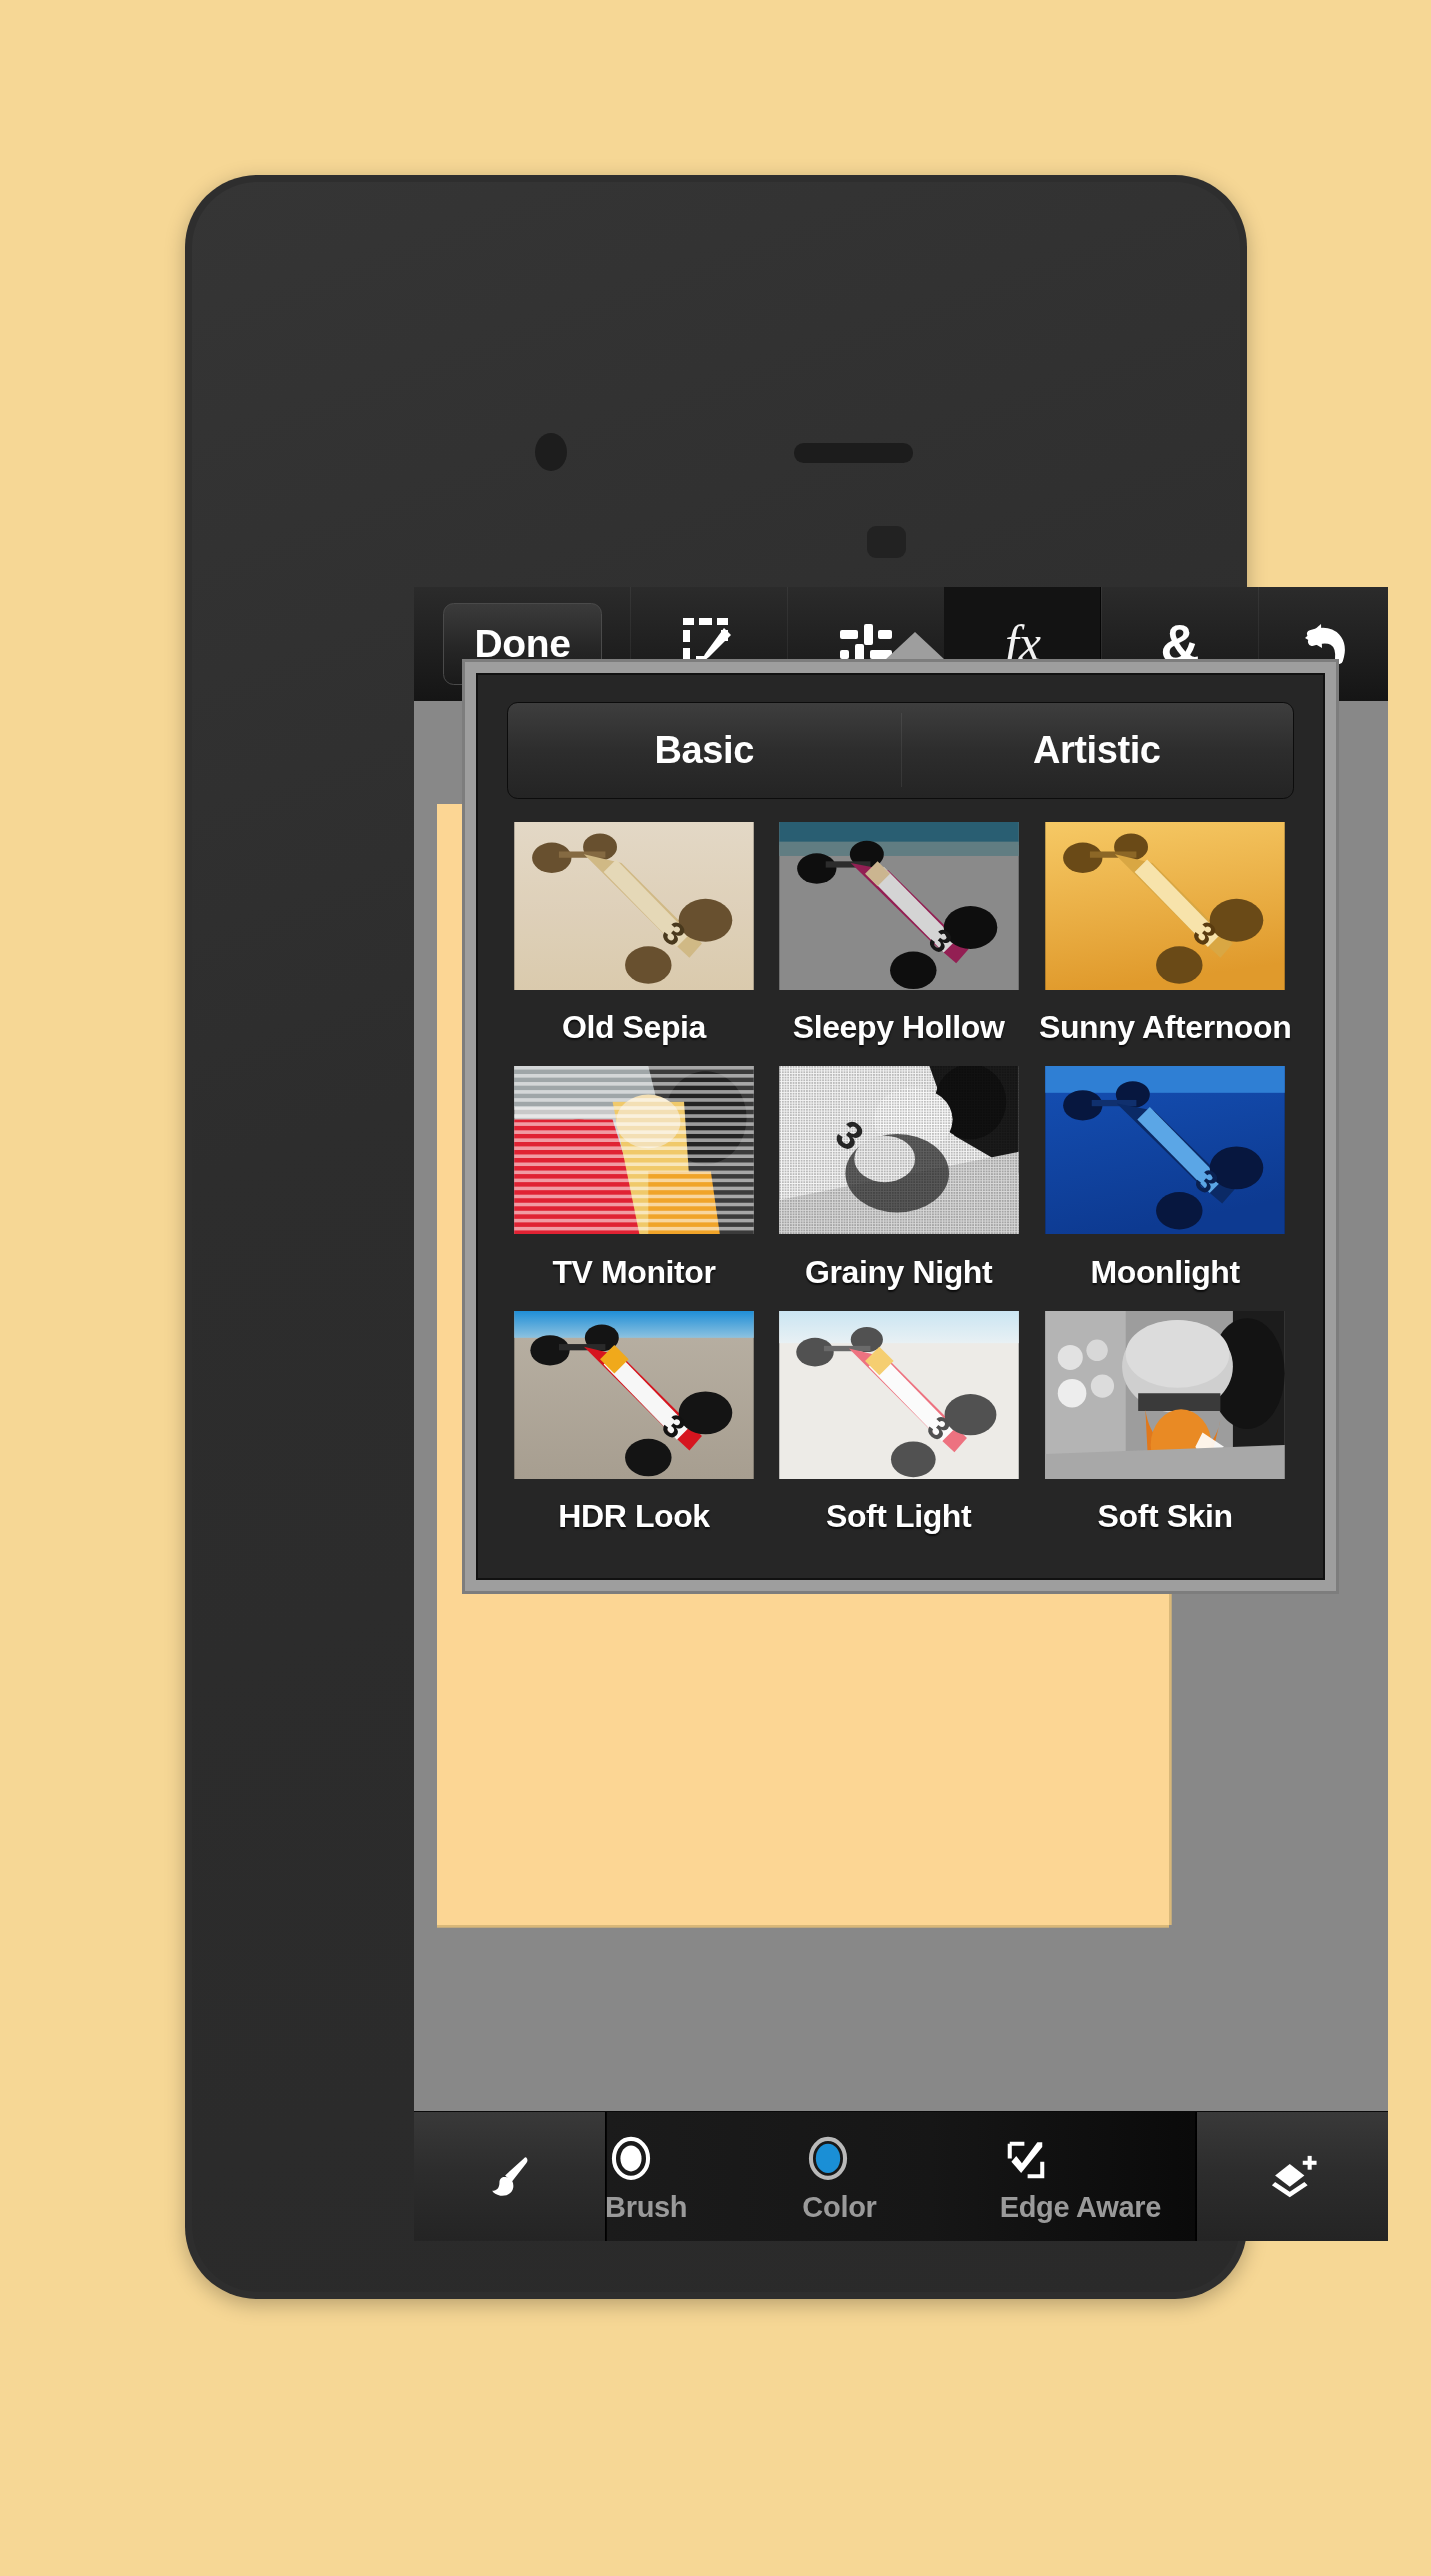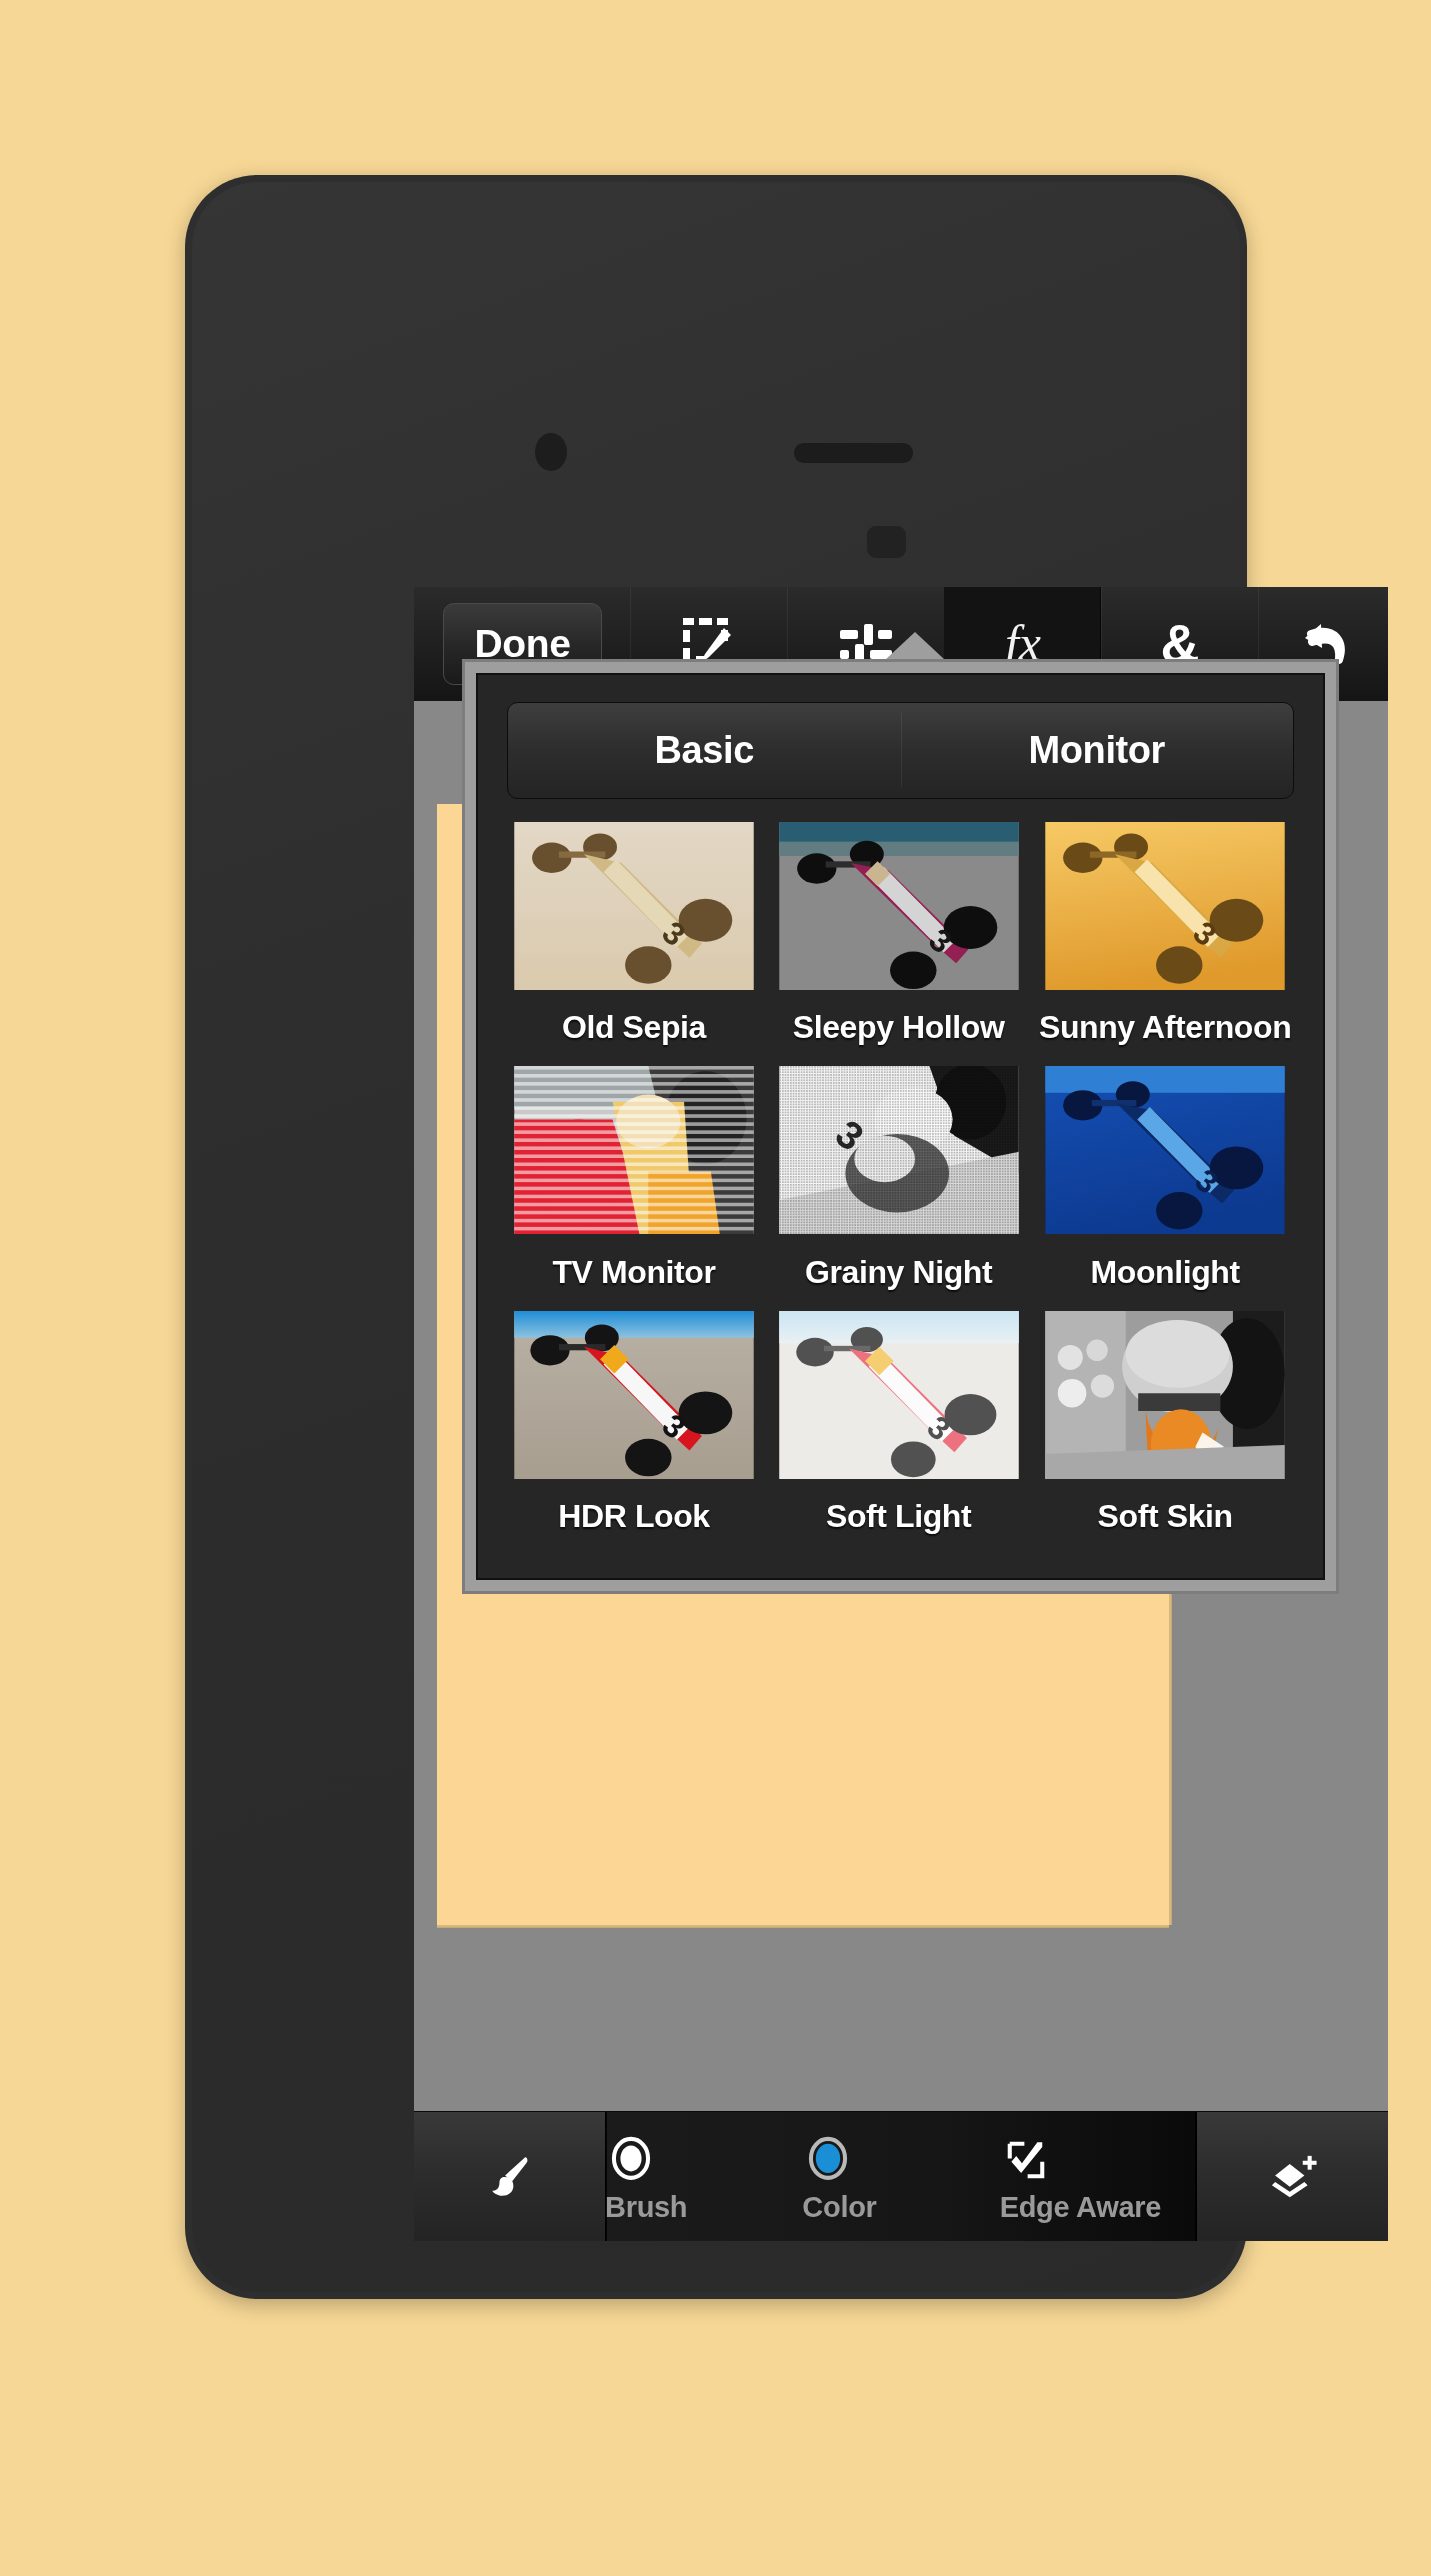--- a/index.html
+++ b/index.html
@@ -359,21 +359,21 @@
       </div>
     </div>
 
     <div class="fx-popup">
       <div class="fx-pointer"></div>
       <div class="fx-frame">
         <div class="fx-inner">
 
           <div class="tabbar">
             <div class="tab">Basic</div>
-            <div class="tab">Monitor</div>
+            <div class="tab">Artistic</div>
           </div>
 
           <div class="grid">
 
             <div class="eff">
               <div class="eff-thumb">
                 <svg viewBox="0 0 268 188">
                   <defs>
                       <linearGradient id="gsep" x1="0" y1="0" x2="0" y2="1">
                     <stop offset="0" stop-color="#ece2d0"></stop>

